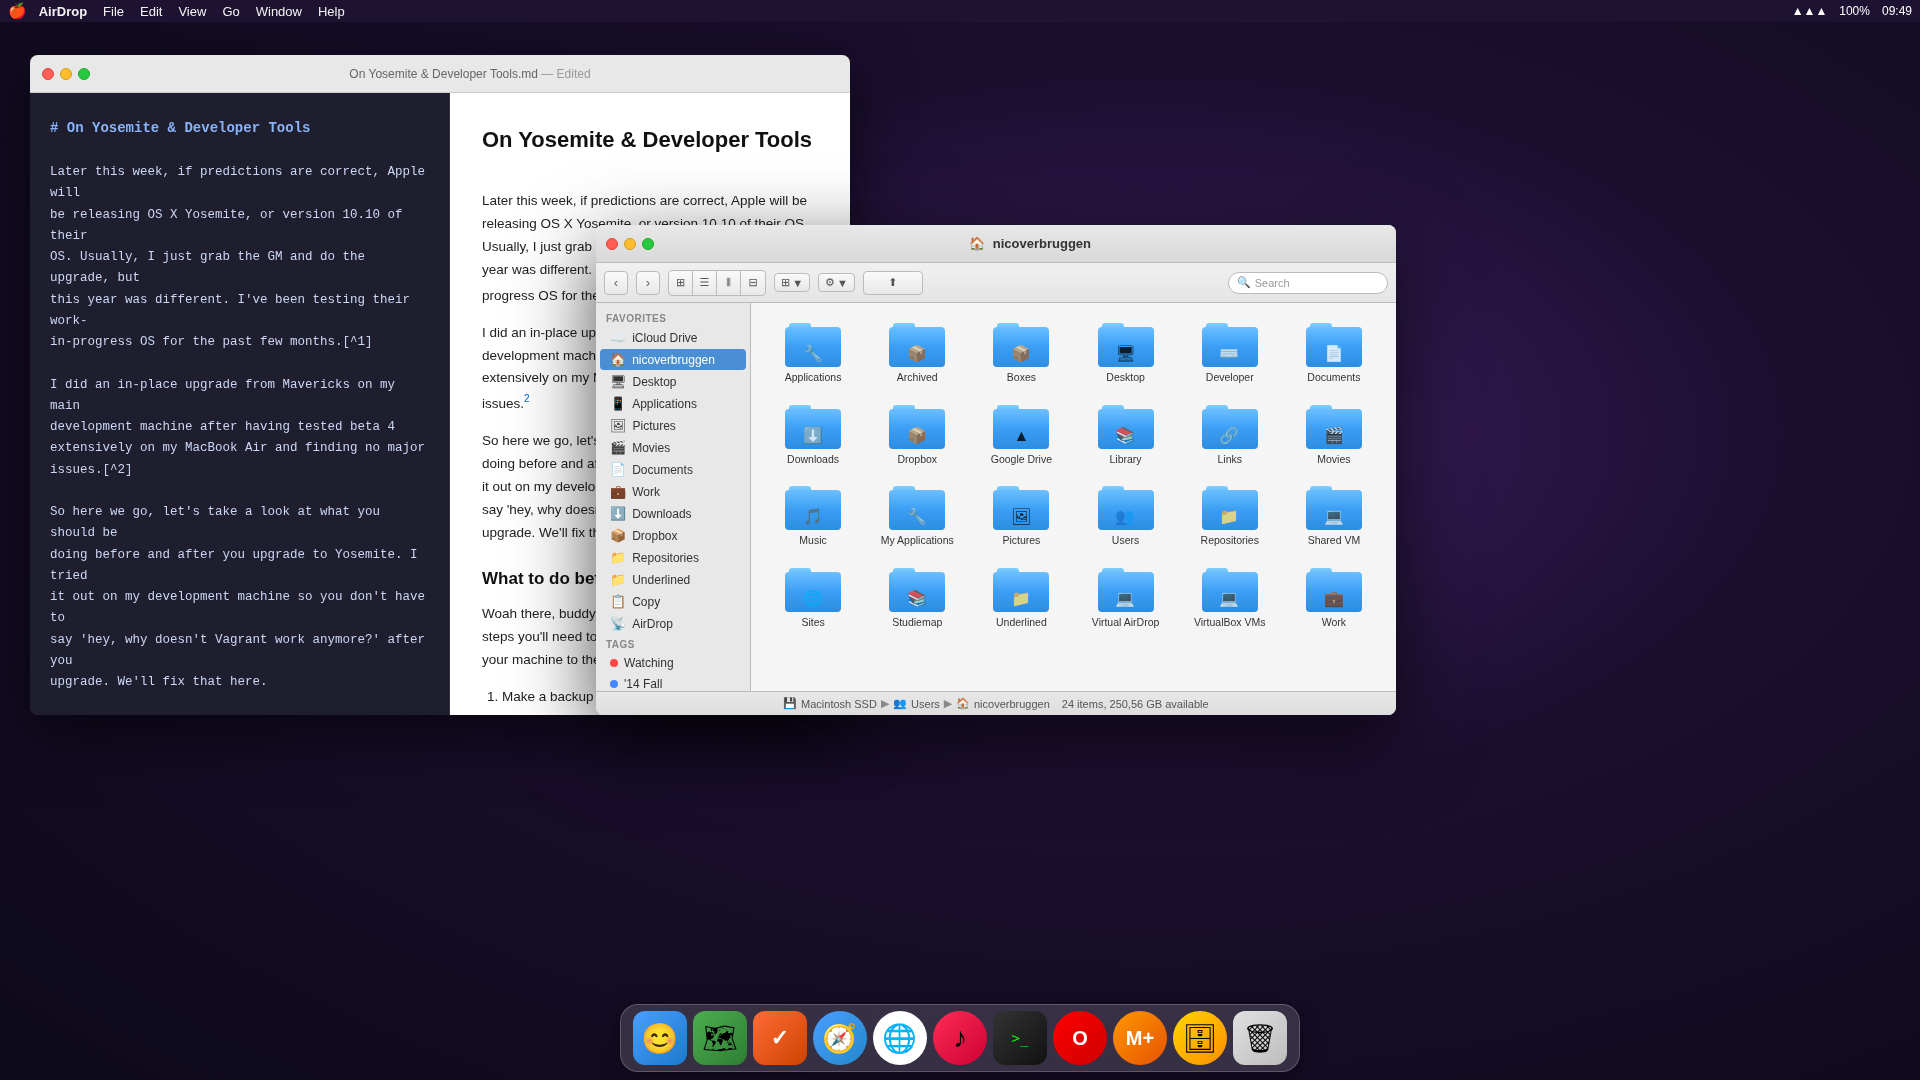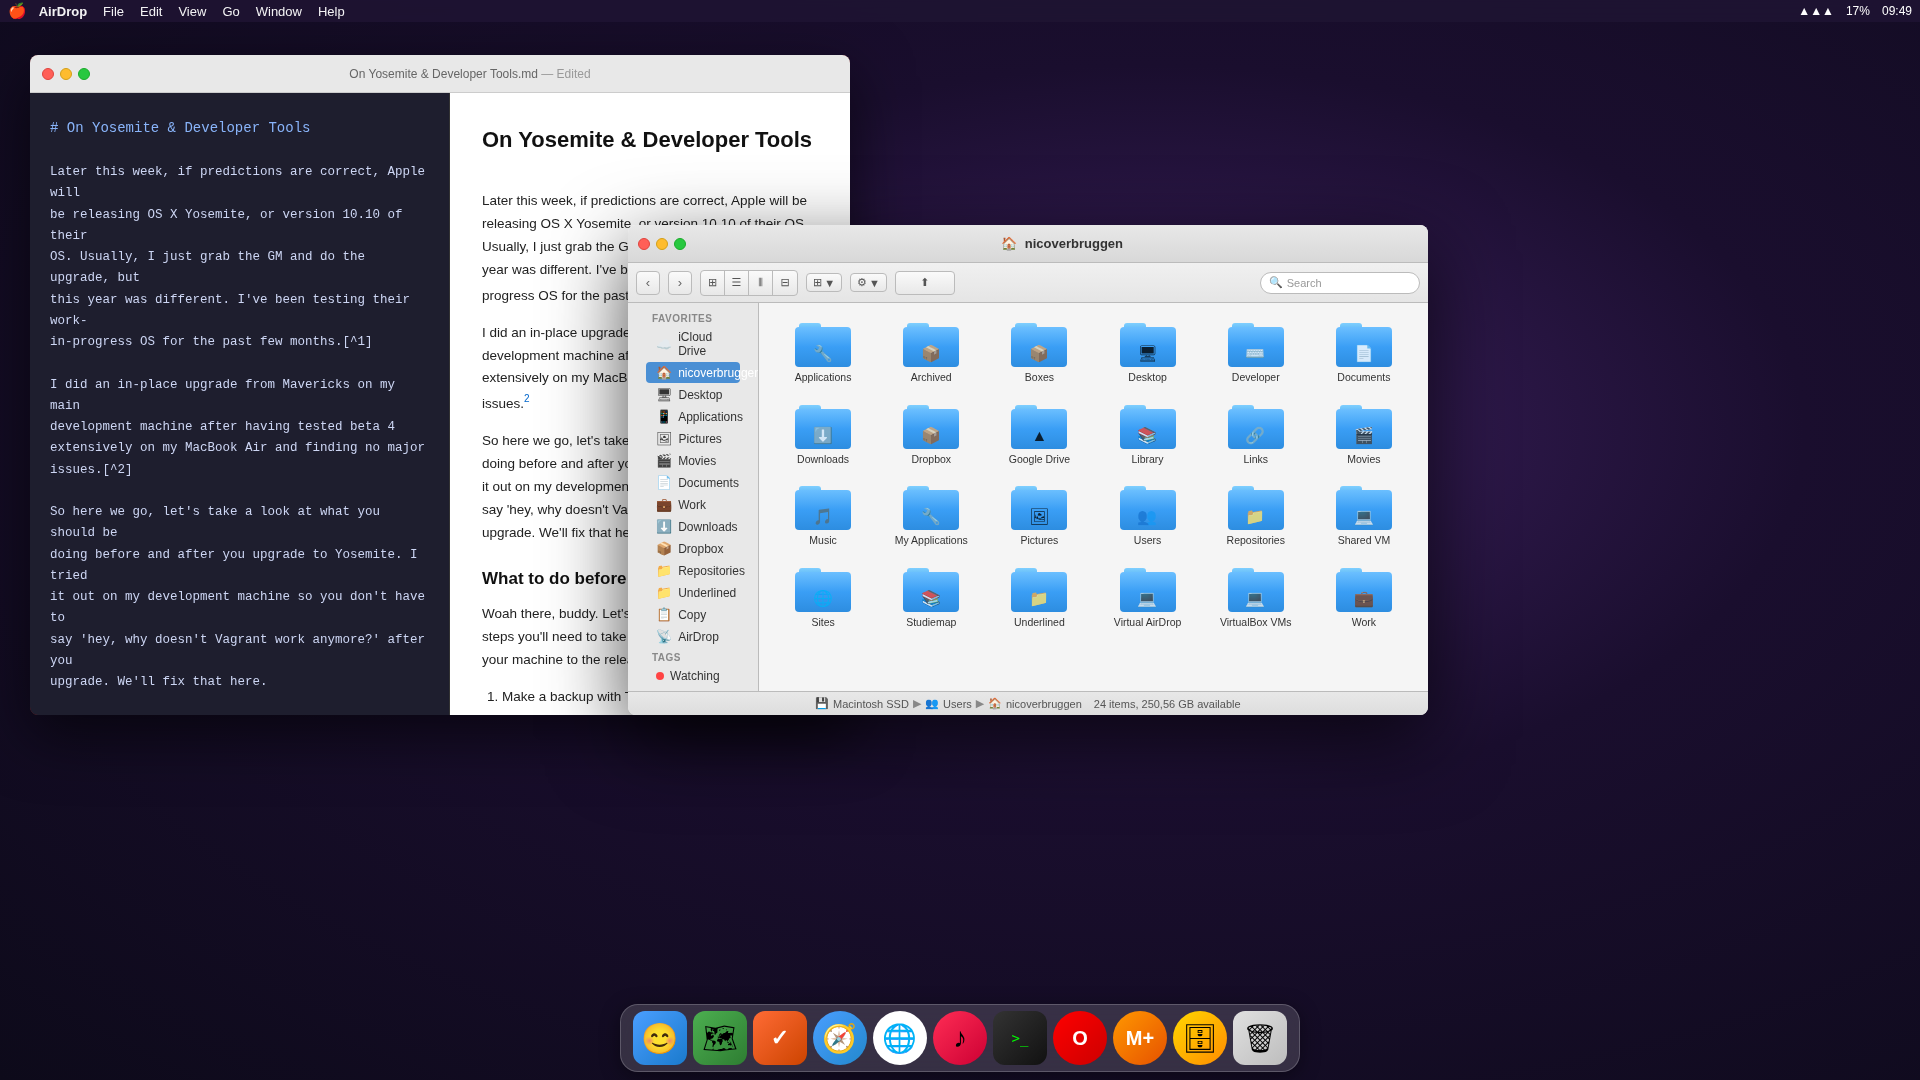--- a/index.html
+++ b/index.html
@@ -103,21 +103,21 @@
       width: 420px;
       background: #1e1e2e;
       padding: 24px 20px;
       overflow-y: auto;
       font-family: 'Courier New', monospace;
       font-size: 12.5px;
       line-height: 1.7;
       color: #cdd6f4;
       border-right: 1px solid #333;
     }
-    .md-h1 { color: #89b4fa; font-size: 14px; font-weight: normal; }
+    .md-h1 { color: #89b4fa; font-size: 14px; font-weight: bold; }
     .md-h2 { color: #89b4fa; font-size: 13px; font-weight: bold; }
     
     .editor-rendered {
       flex: 1;
       background: #fff;
       padding: 28px 32px;
       overflow-y: auto;
       font-size: 13.5px;
       line-height: 1.7;
       color: #222;
@@ -137,21 +137,21 @@
     .rendered-p { margin-bottom: 14px; }
     .rendered-bold { font-weight: 700; }
     .rendered-sup { font-size: 10px; vertical-align: super; color: #0066cc; }
     .rendered-ol { margin: 0 0 14px 20px; }
     .rendered-ol li { margin-bottom: 4px; }
 
     
     .finder-window {
       position: absolute;
       top: 225px;
-      left: 628px;
+      left: 596px;
       width: 800px;
       height: 490px;
       background: #f5f5f5;
       border-radius: 8px;
       box-shadow: 0 25px 80px rgba(0,0,0,0.7);
       overflow: hidden;
       display: flex;
       flex-direction: column;
       z-index: 50;
     }
@@ -252,25 +252,25 @@
       cursor: pointer;
       color: #555;
     }
     .finder-body {
       display: flex;
       flex: 1;
       overflow: hidden;
     }
     
     .finder-sidebar {
-      width: 131px;
+      width: 155px;
       background: #e8e8e8;
       border-right: 1px solid #bbb;
       overflow-y: auto;
-      padding: 6px 14px;
+      padding: 6px 0;
       font-size: 11.5px;
     }
     .sidebar-section-label {
       padding: 4px 10px 2px;
       font-size: 10px;
       font-weight: 700;
       color: #888;
       text-transform: uppercase;
       letter-spacing: 0.5px;
     }
@@ -428,21 +428,21 @@
     <span class="menubar-item bold">AirDrop</span>
     <span class="menubar-item">File</span>
     <span class="menubar-item">Edit</span>
     <span class="menubar-item">View</span>
     <span class="menubar-item">Go</span>
     <span class="menubar-item">Window</span>
     <span class="menubar-item">Help</span>
   </div>
   <div class="menubar-right">
     <span>▲▲▲</span>
-    <span>17%</span>
+    <span>100%</span>
     <span>09:49</span>
   </div>
 </div>
 
 <div class="editor-window">
   <div class="window-titlebar">
     <div class="traffic-lights">
       <div class="tl tl-red"></div>
       <div class="tl tl-yellow"></div>
       <div class="tl tl-green"></div>

